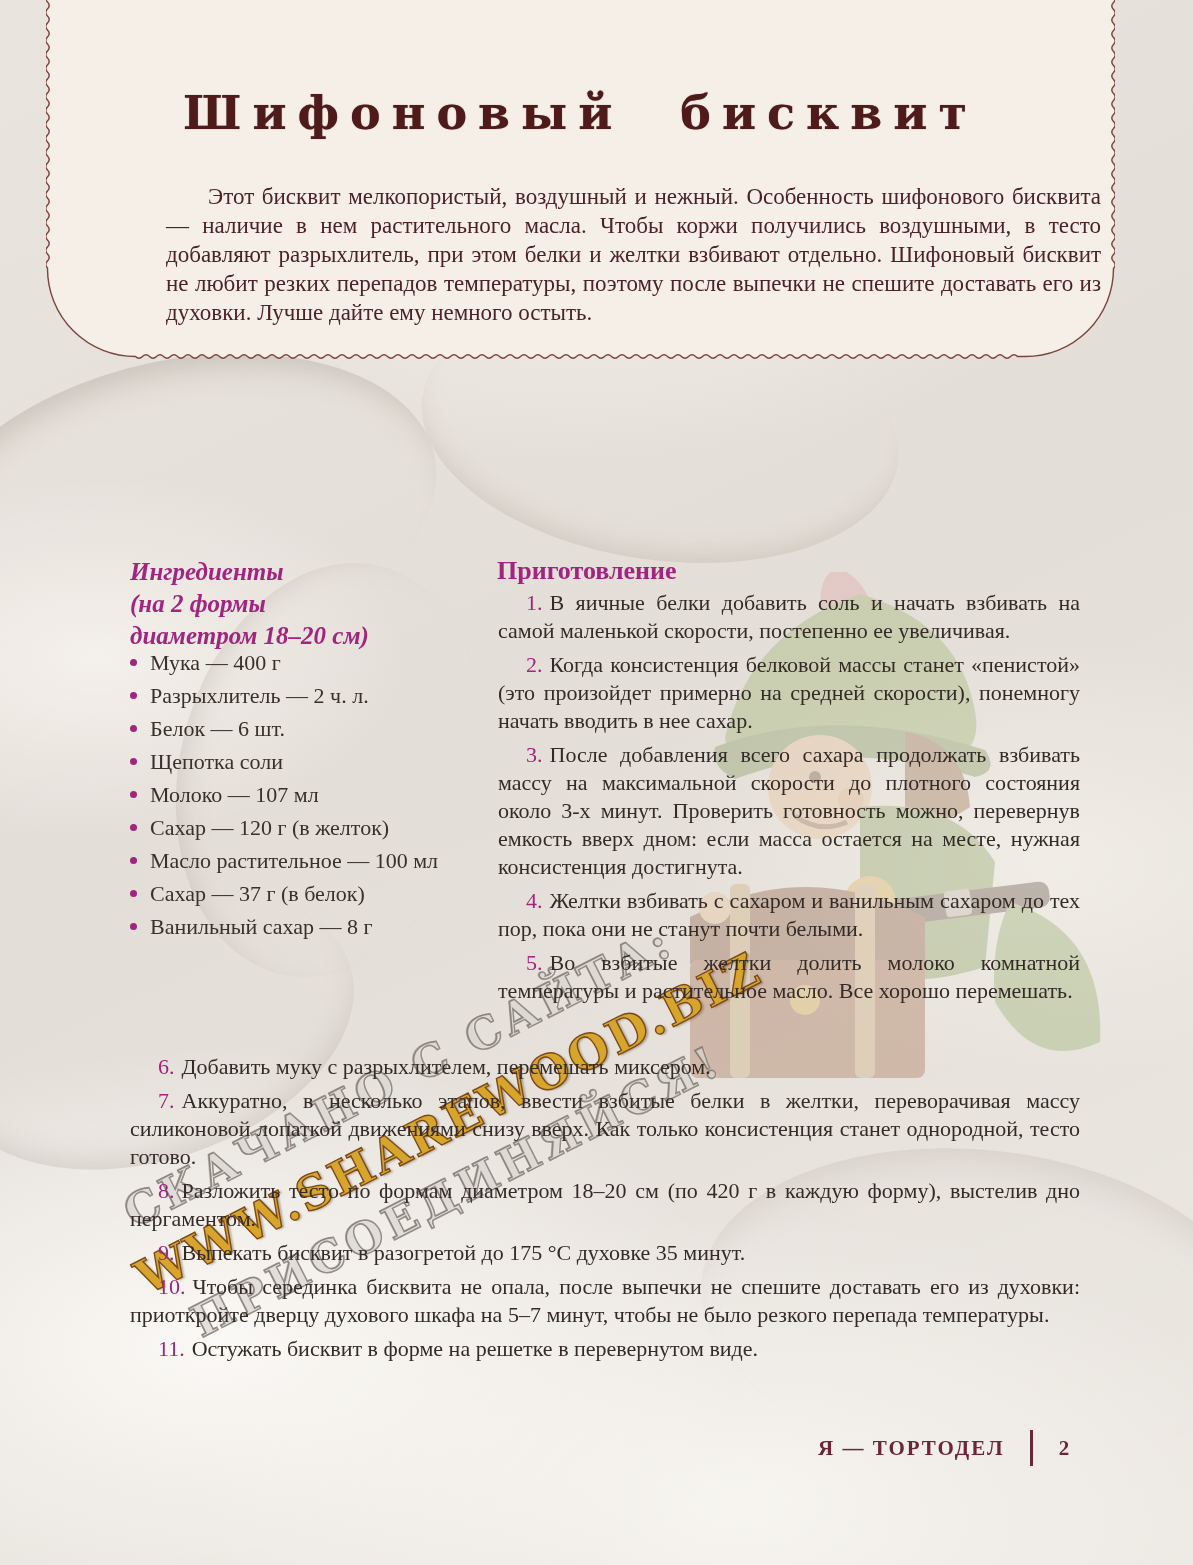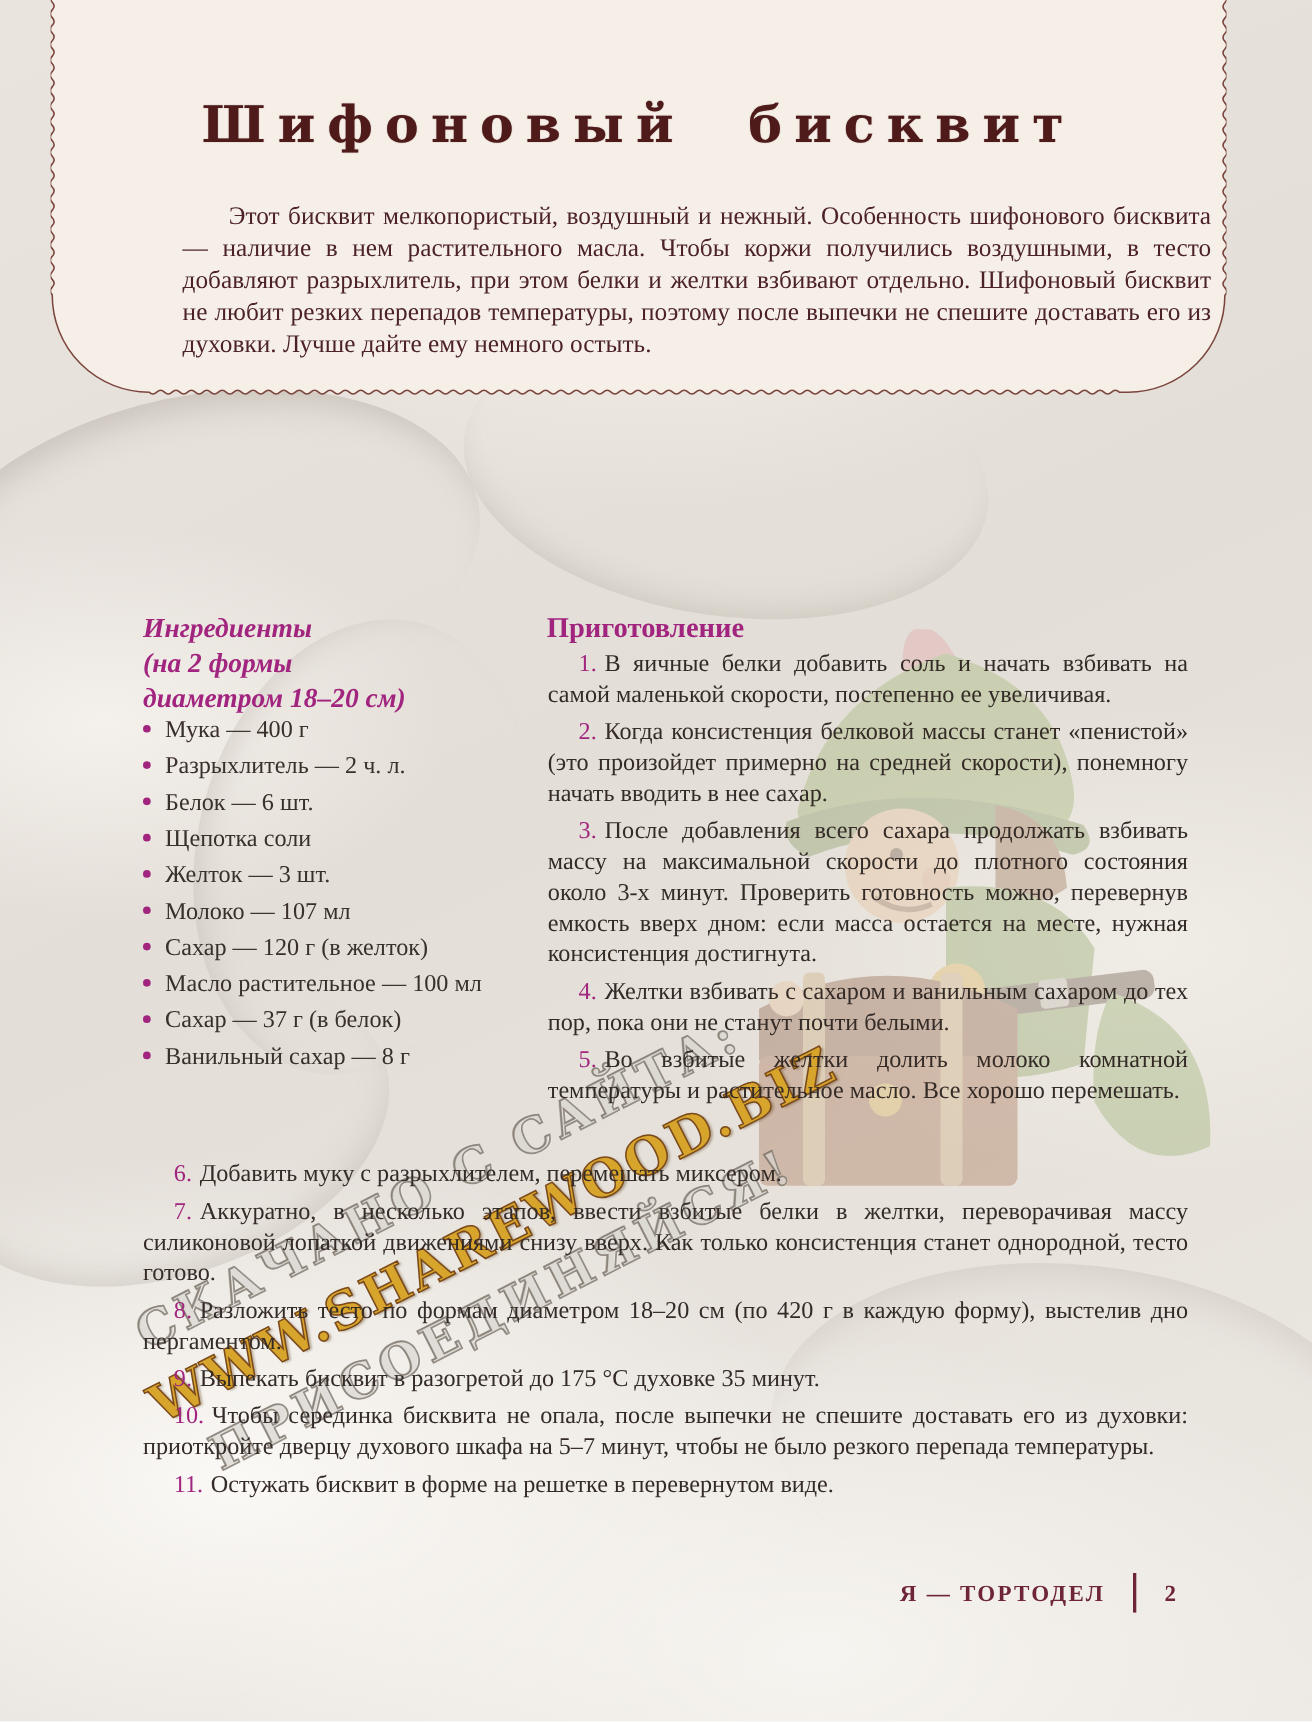--- a/index.html
+++ b/index.html
@@ -134,24 +134,20 @@
     <li class="ing-item">
         <span class="dot"></span>
         <span>Белок — 6 шт.</span>
       </li>
     <li class="ing-item">
         <span class="dot"></span>
         <span>Щепотка соли</span>
       </li>
     <li class="ing-item">
         <span class="dot"></span>
-        <span>Желток — 3 шт.</span>
-      </li>
-    <li class="ing-item">
-        <span class="dot"></span>
         <span>Молоко — 107 мл</span>
       </li>
     <li class="ing-item">
         <span class="dot"></span>
         <span>Сахар — 120 г (в желток)</span>
       </li>
     <li class="ing-item">
         <span class="dot"></span>
         <span>Масло растительное — 100 мл</span>
       </li>

